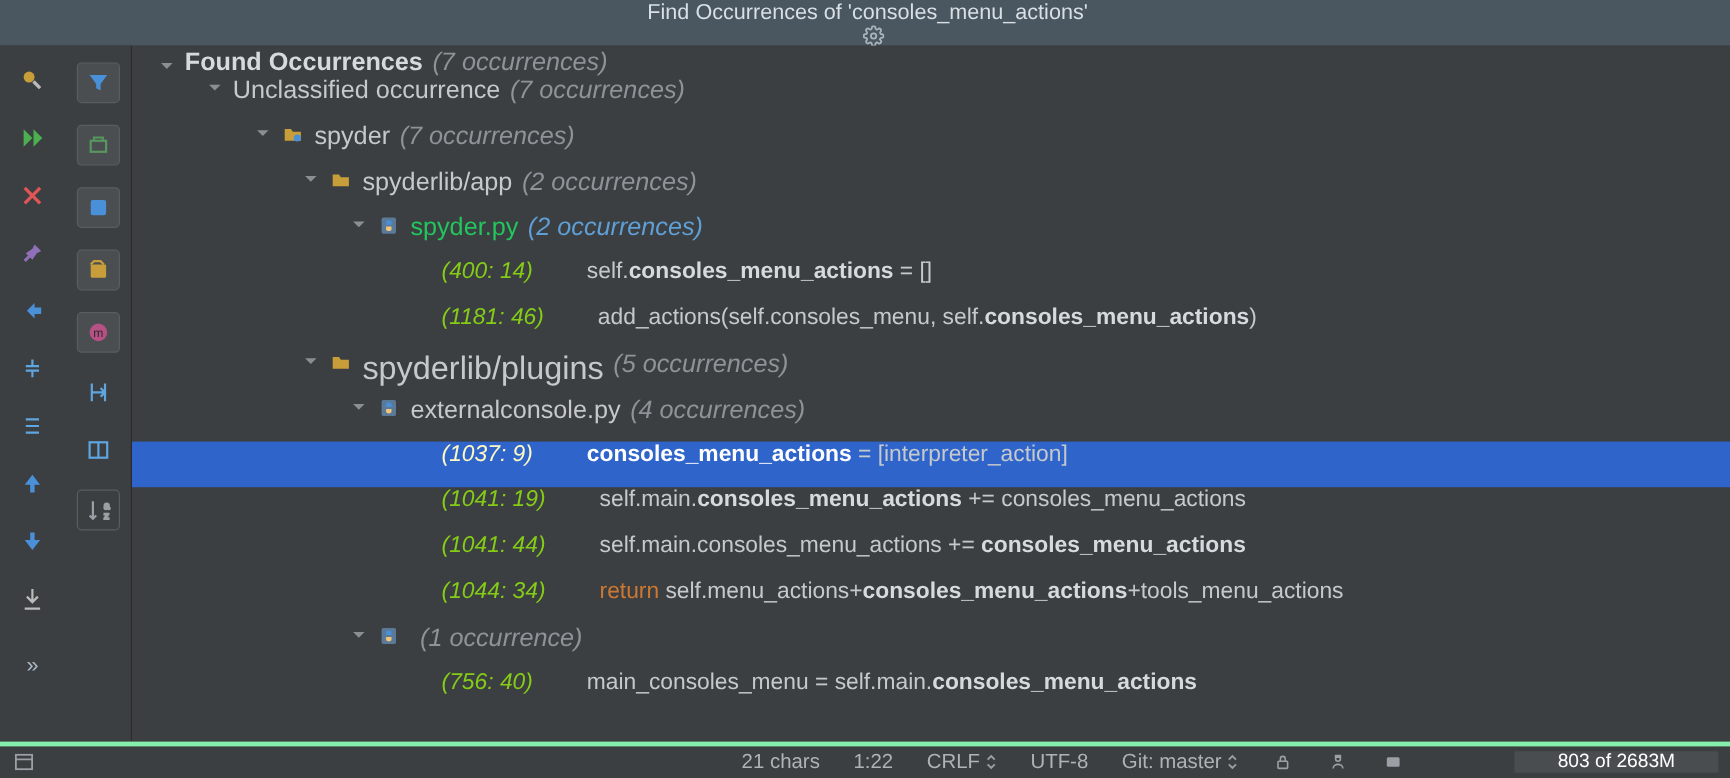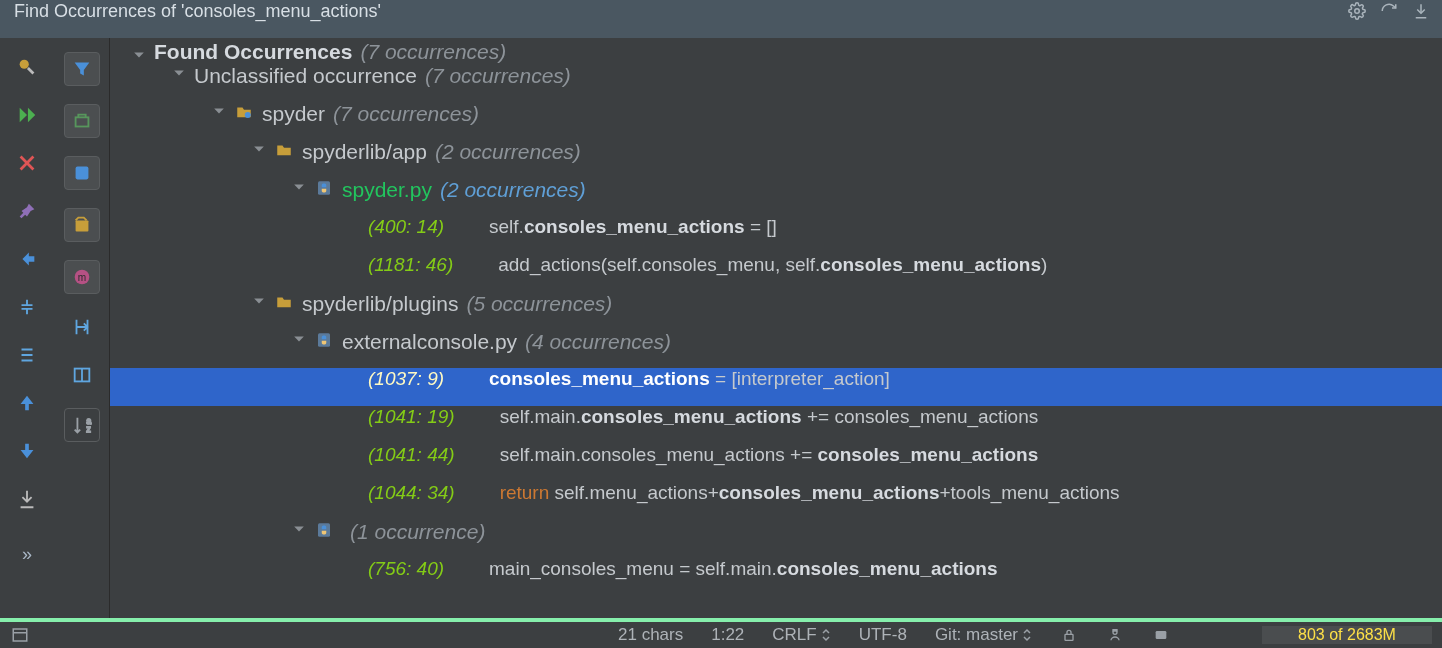--- a/index.html
+++ b/index.html
@@ -15,20 +15,21 @@
 
   
   .titlebar {
     height: 38px;
     background: #4a5761;
     display: flex;
     align-items: center;
     padding: 0 10px 16px 14px;
     color: #d8dfe5;
     font-size: 18px;
+    flex-direction: column;
   }
   .titlebar .spacer { flex: 1; }
   .titlebar .tb-icon { width: 22px; height: 22px; display: flex; align-items: center; justify-content: center; margin-left: 10px; color: #aab4bc; }
   .titlebar .tb-icon svg { width: 18px; height: 18px; }
 
   
   .main {
     flex: 1;
     display: flex;
     overflow: hidden;
@@ -105,21 +106,21 @@
     color: #aeb3b8;
     font-size: 17px;
     gap: 28px;
   }
   .statusbar .sbleft { width: 580px; display:flex; align-items:center; }
   .statusbar .sbicon { width: 20px; height: 20px; display:inline-flex; align-items:center; justify-content:center; margin-right: 40px; }
   .statusbar .sbicon svg { width: 18px; height: 18px; }
   .statusbar .seg { display:flex; align-items:center; gap:4px; }
   .statusbar .memwrap { margin-left: auto; display:flex; align-items:center; gap:10px; }
   .membar { width: 170px; height: 18px; background: #4a4d4f; position: relative; }
-  .membar .memtxt { position:absolute; inset:0; display:flex; align-items:center; justify-content:center; color:#fde047; font-size: 16px; }
+  .membar .memtxt { position:absolute; inset:0; display:flex; align-items:center; justify-content:center; color:#ffffff; font-size: 16px; }
   .miniicn { width:18px; height:18px; display:inline-flex; align-items:center; justify-content:center; }
   .miniicn svg { width:16px; height:16px; }
 </style>
 </head>
 <body>
 
 <div class="titlebar">
   <span>Find Occurrences of 'consoles_menu_actions'</span>
   <span class="spacer"></span>
   <span class="tb-icon">
@@ -342,21 +343,21 @@
       <span class="chev">
           <svg viewBox="0 0 10 10">
             <path d="M1 3l4 4 4-4z"></path>
           </svg>
         </span>
       <span class="ficon">
           <svg viewBox="0 0 24 24">
             <path fill="#c79e3a" d="M3 6h7l2 3h9v10H3z"></path>
           </svg>
         </span>
-      <span class="label" style="font-size:21px">spyderlib/plugins</span>
+      <span class="label" style="font-size:27px">spyderlib/plugins</span>
       <span class="count" style="font-size:21px">(5 occurrences)</span>
     </div>
 
     <div class="row">
       <span class="indent" style="width:170px"></span>
       <span class="chev">
           <svg viewBox="0 0 10 10">
             <path d="M1 3l4 4 4-4z"></path>
           </svg>
         </span>

